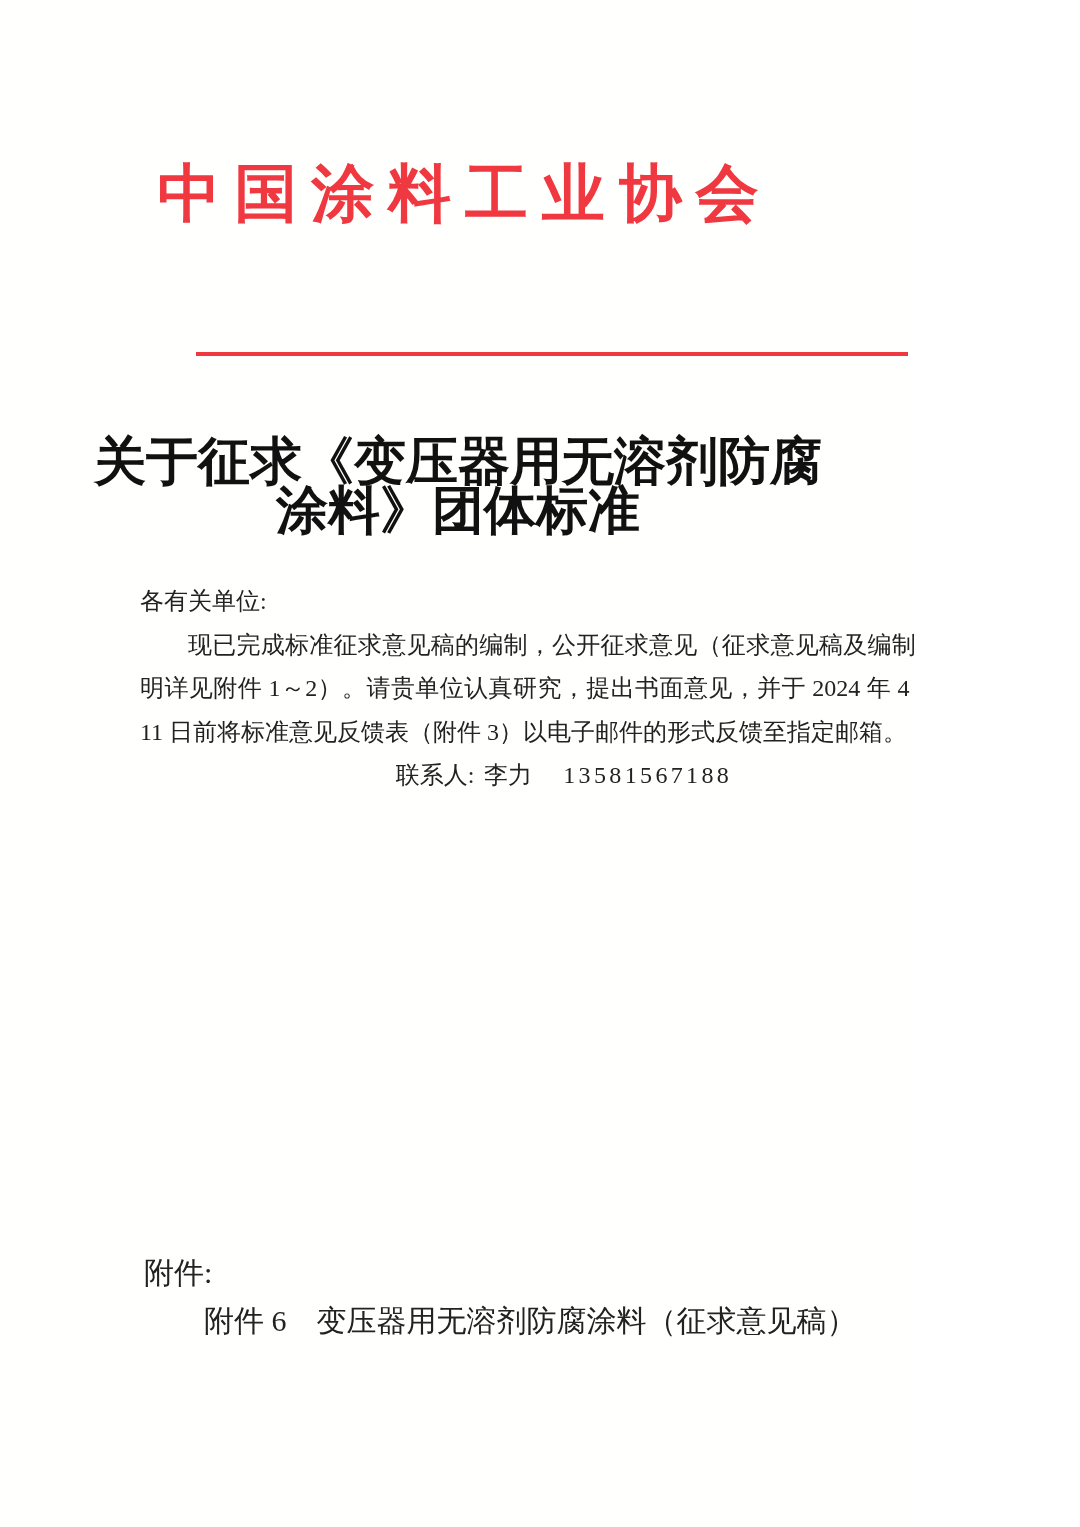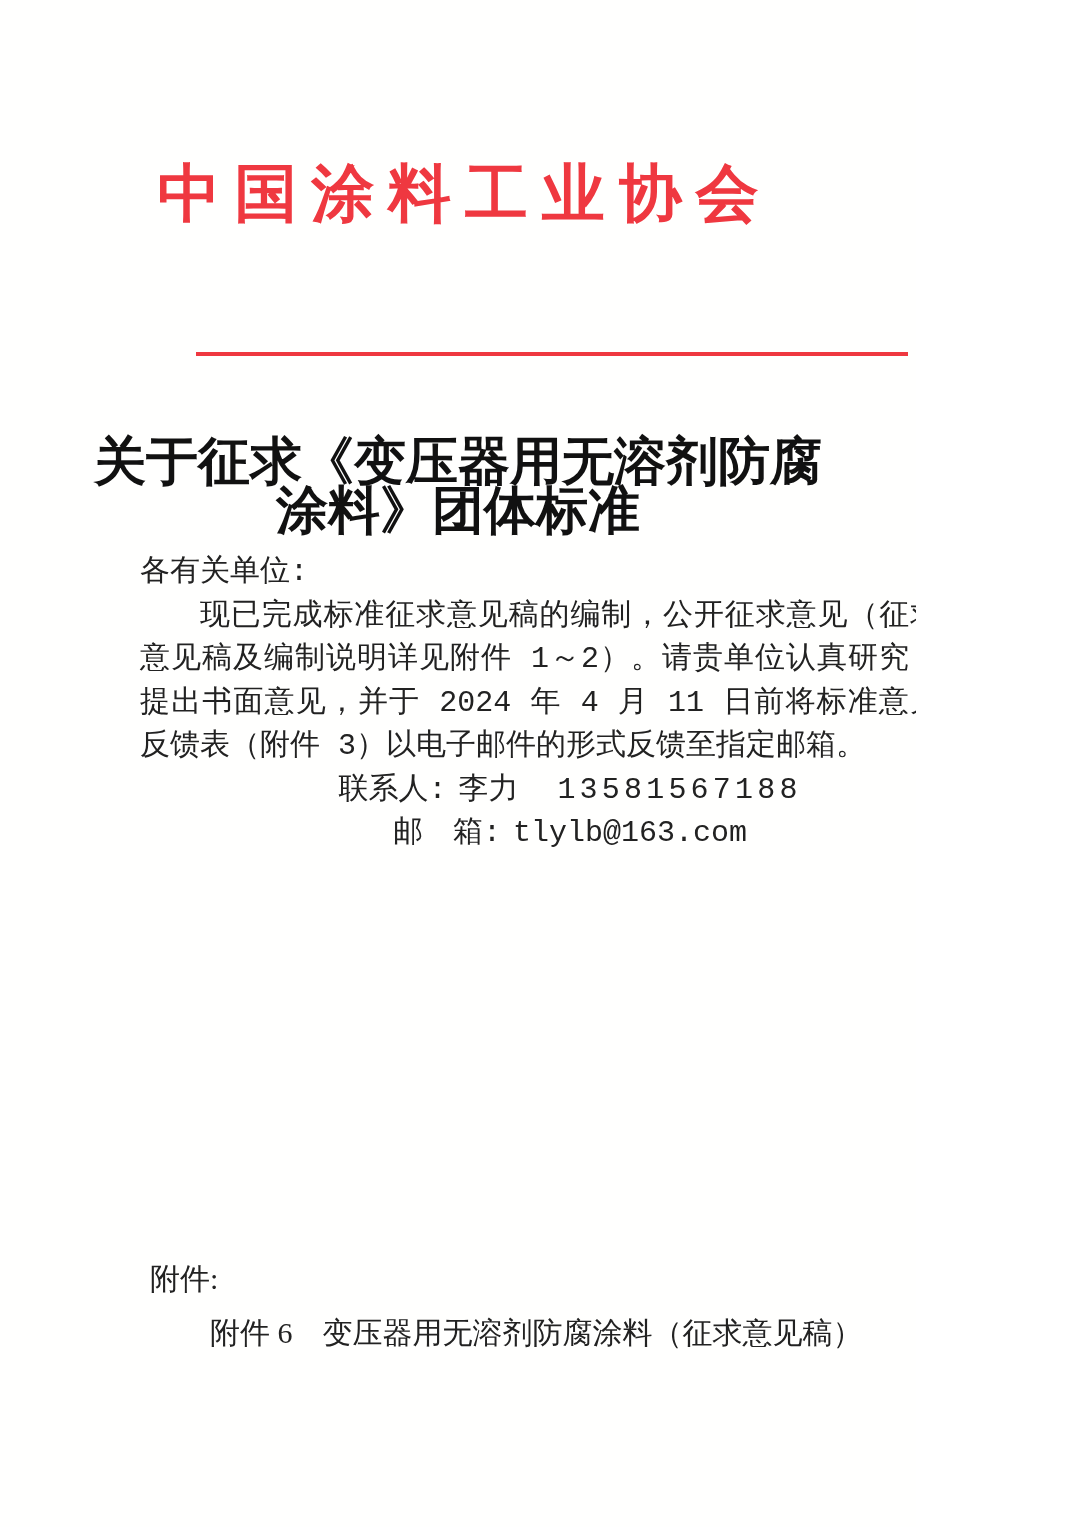--- a/index.html
+++ b/index.html
@@ -47,47 +47,46 @@
     right: 70px;
     text-align: center;
     font-size: 52px;
     line-height: 49px;
     font-weight: 900;
     color: var(--title-ink);
   }
   .doc-title .title-line { display: block; }
   .letter-body {
     position: absolute;
-    top: 551px;
+    top: 580px;
     left: 140px;
     width: 800px;
-    font-size: 30px;
+    font-size: 24px;
     line-height: 43.5px;
     text-align: justify;
     color: var(--ink);
-    font-family: Liberation Mono, monospace;
   }
   .letter-body p { margin: 0; }
   .salutation { text-indent: 0; text-align: left; }
   .para { text-indent: 2em; }
   .contact-line { text-indent: 2em; text-align: center; }
   .contact-name { margin-left: 0.4em; }
   .contact-phone { margin-left: 1.3em; letter-spacing: 0.14em; }
   .contact-email { margin-left: 0.4em; }
   .attachments {
     position: absolute;
     top: 1247px;
     left: 140px;
     width: 800px;
     font-size: 30px;
     line-height: 43.5px;
     text-align: left;
     color: var(--ink);
   }
-  .attachments p { margin: 10px; }
+  .attachments p { margin: 4px; }
   .att-heading { text-indent: 0; }
   .att-item { text-indent: 2em; }
 </style>
 </head>
 <body>
 
 <div class="page">
 
   <div class="org-header">中国涂料工业协会</div>
 
@@ -96,23 +95,20 @@
   <div class="doc-title">
     <span class="title-line">关于征求《变压器用无溶剂防腐涂料》团体标准</span>
   </div>
 
   <div class="letter-body">
     <p class="salutation">各有关单位:</p>
     <p class="para">现已完成标准征求意见稿的编制，公开征求意见（征求意见稿及编制说明详见附件 1～2）。请贵单位认真研究，提出书面意见，并于 2024 年 4 月 11 日前将标准意见反馈表（附件 3）以电子邮件的形式反馈至指定邮箱。</p>
     <p class="contact-line">
       <span>联系人:</span><span class="contact-name">李力</span><span class="contact-phone">13581567188</span>
     </p>
-    <p class="contact-line">
-      <span>邮　箱:</span><span class="contact-email">tlylb@163.com</span>
-    </p>
   </div>
 
   <div class="attachments">
     <p class="att-heading">附件:</p>
     <p class="att-item">附件 6　变压器用无溶剂防腐涂料（征求意见稿）</p>
   </div>
 
 </div>
 
 </body></html>

